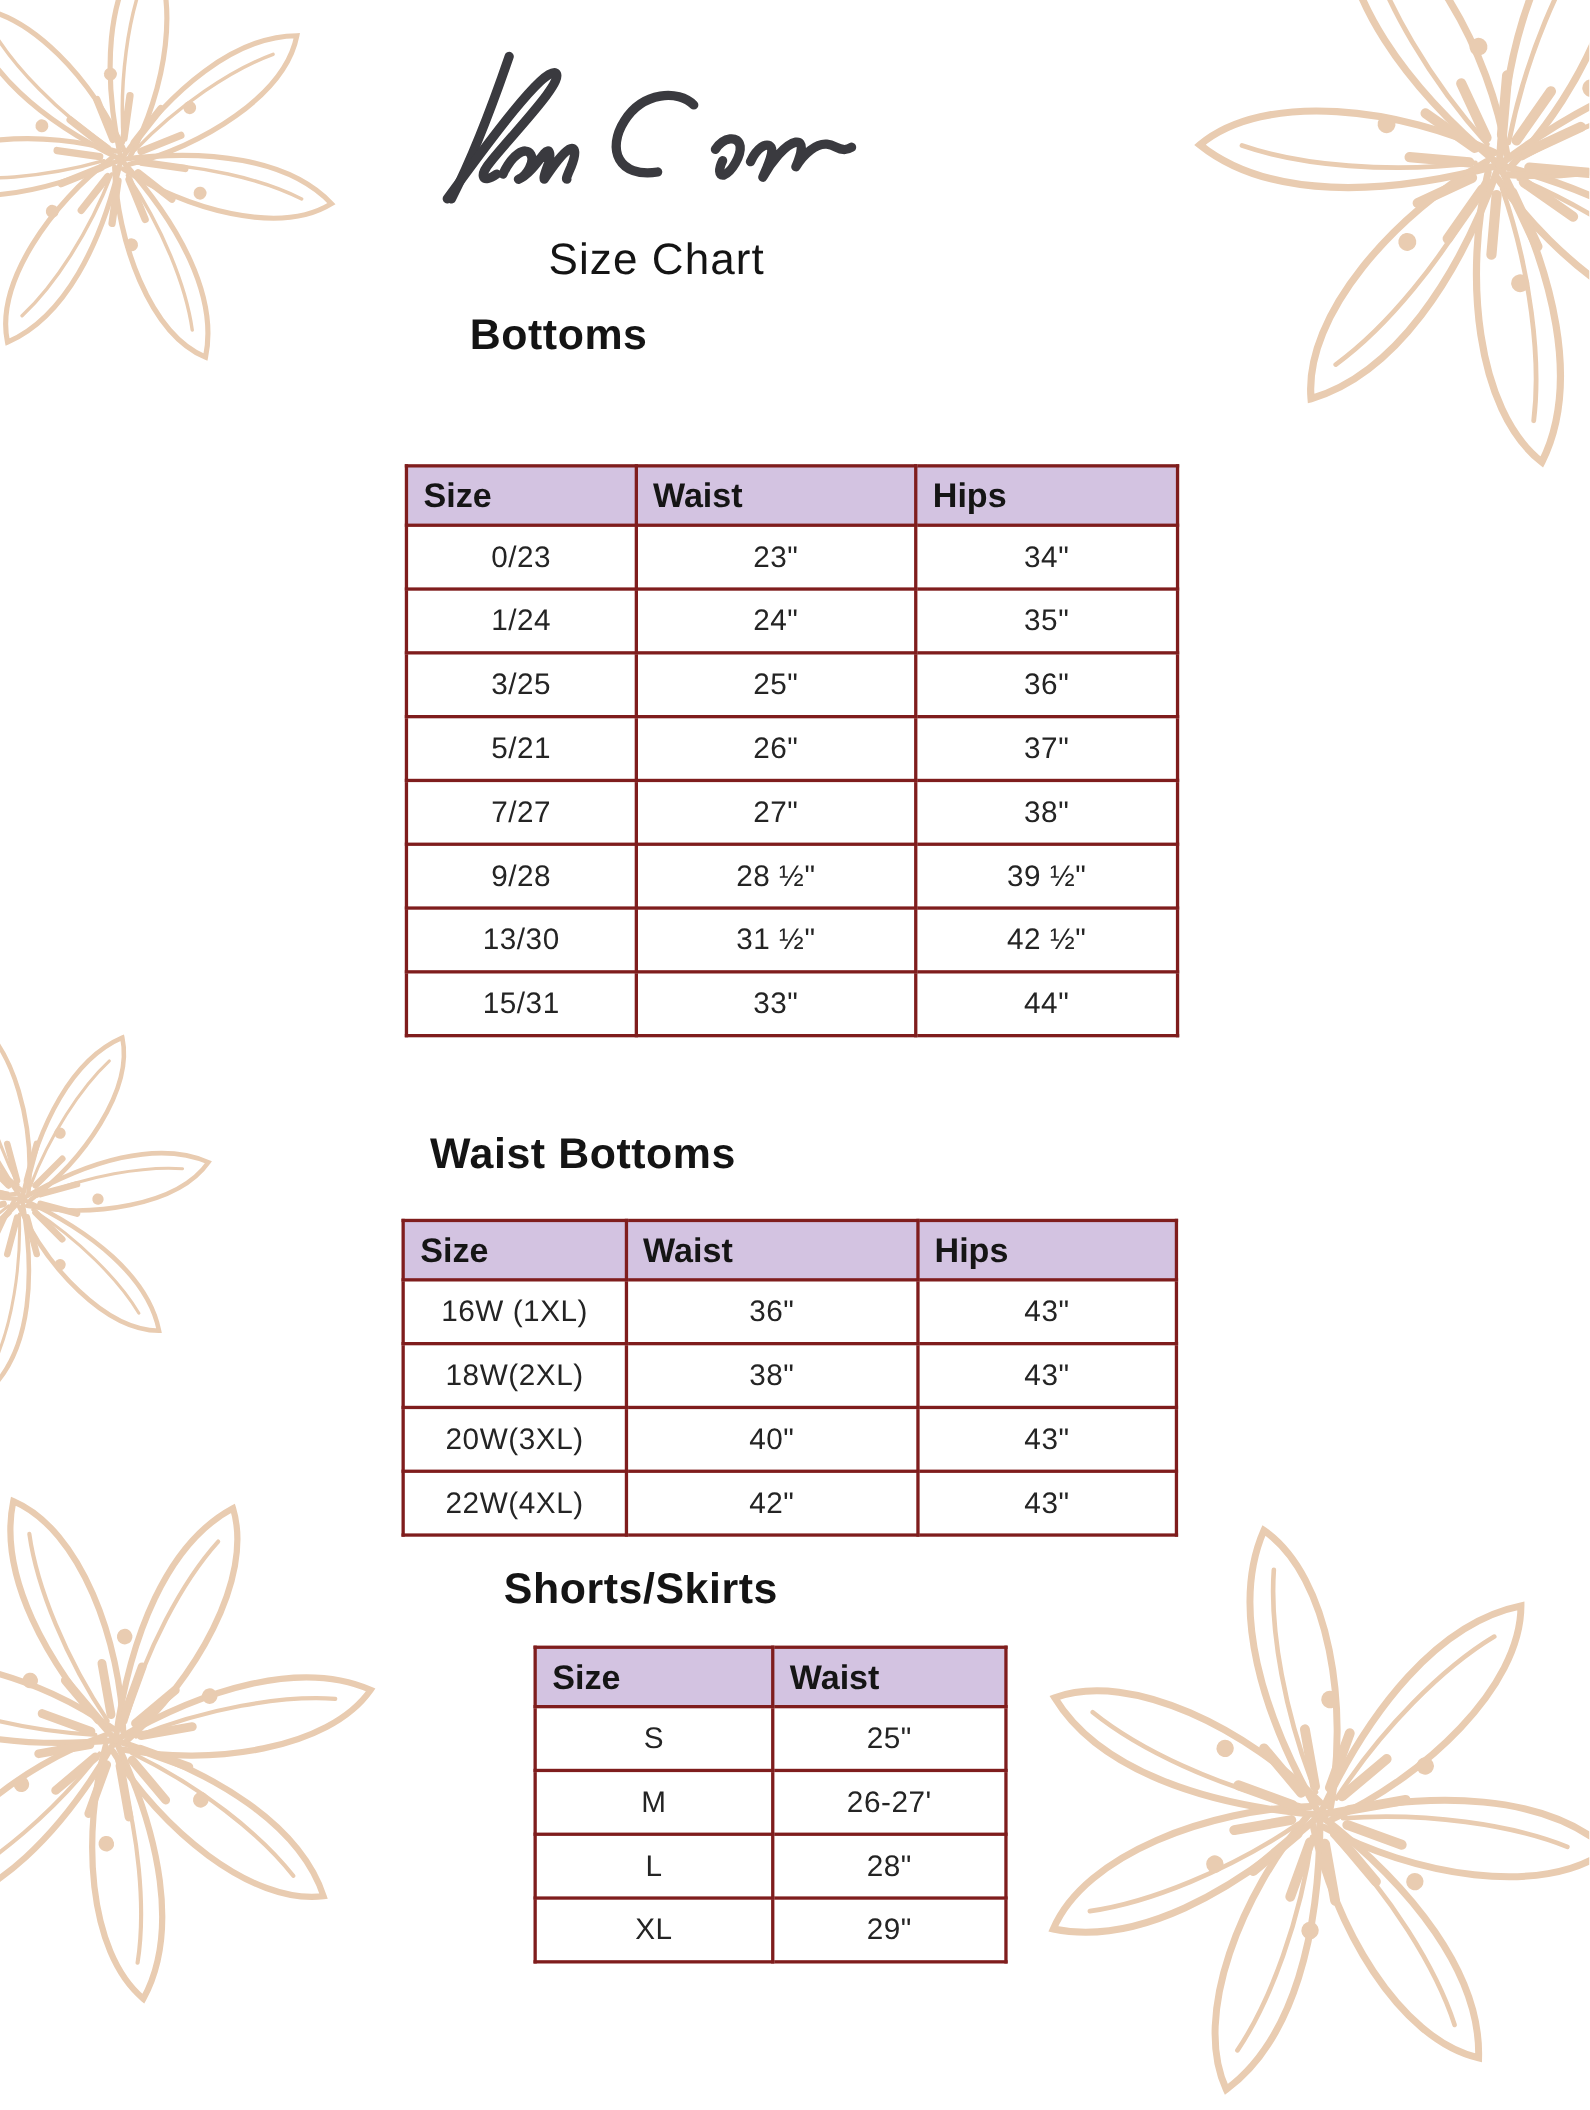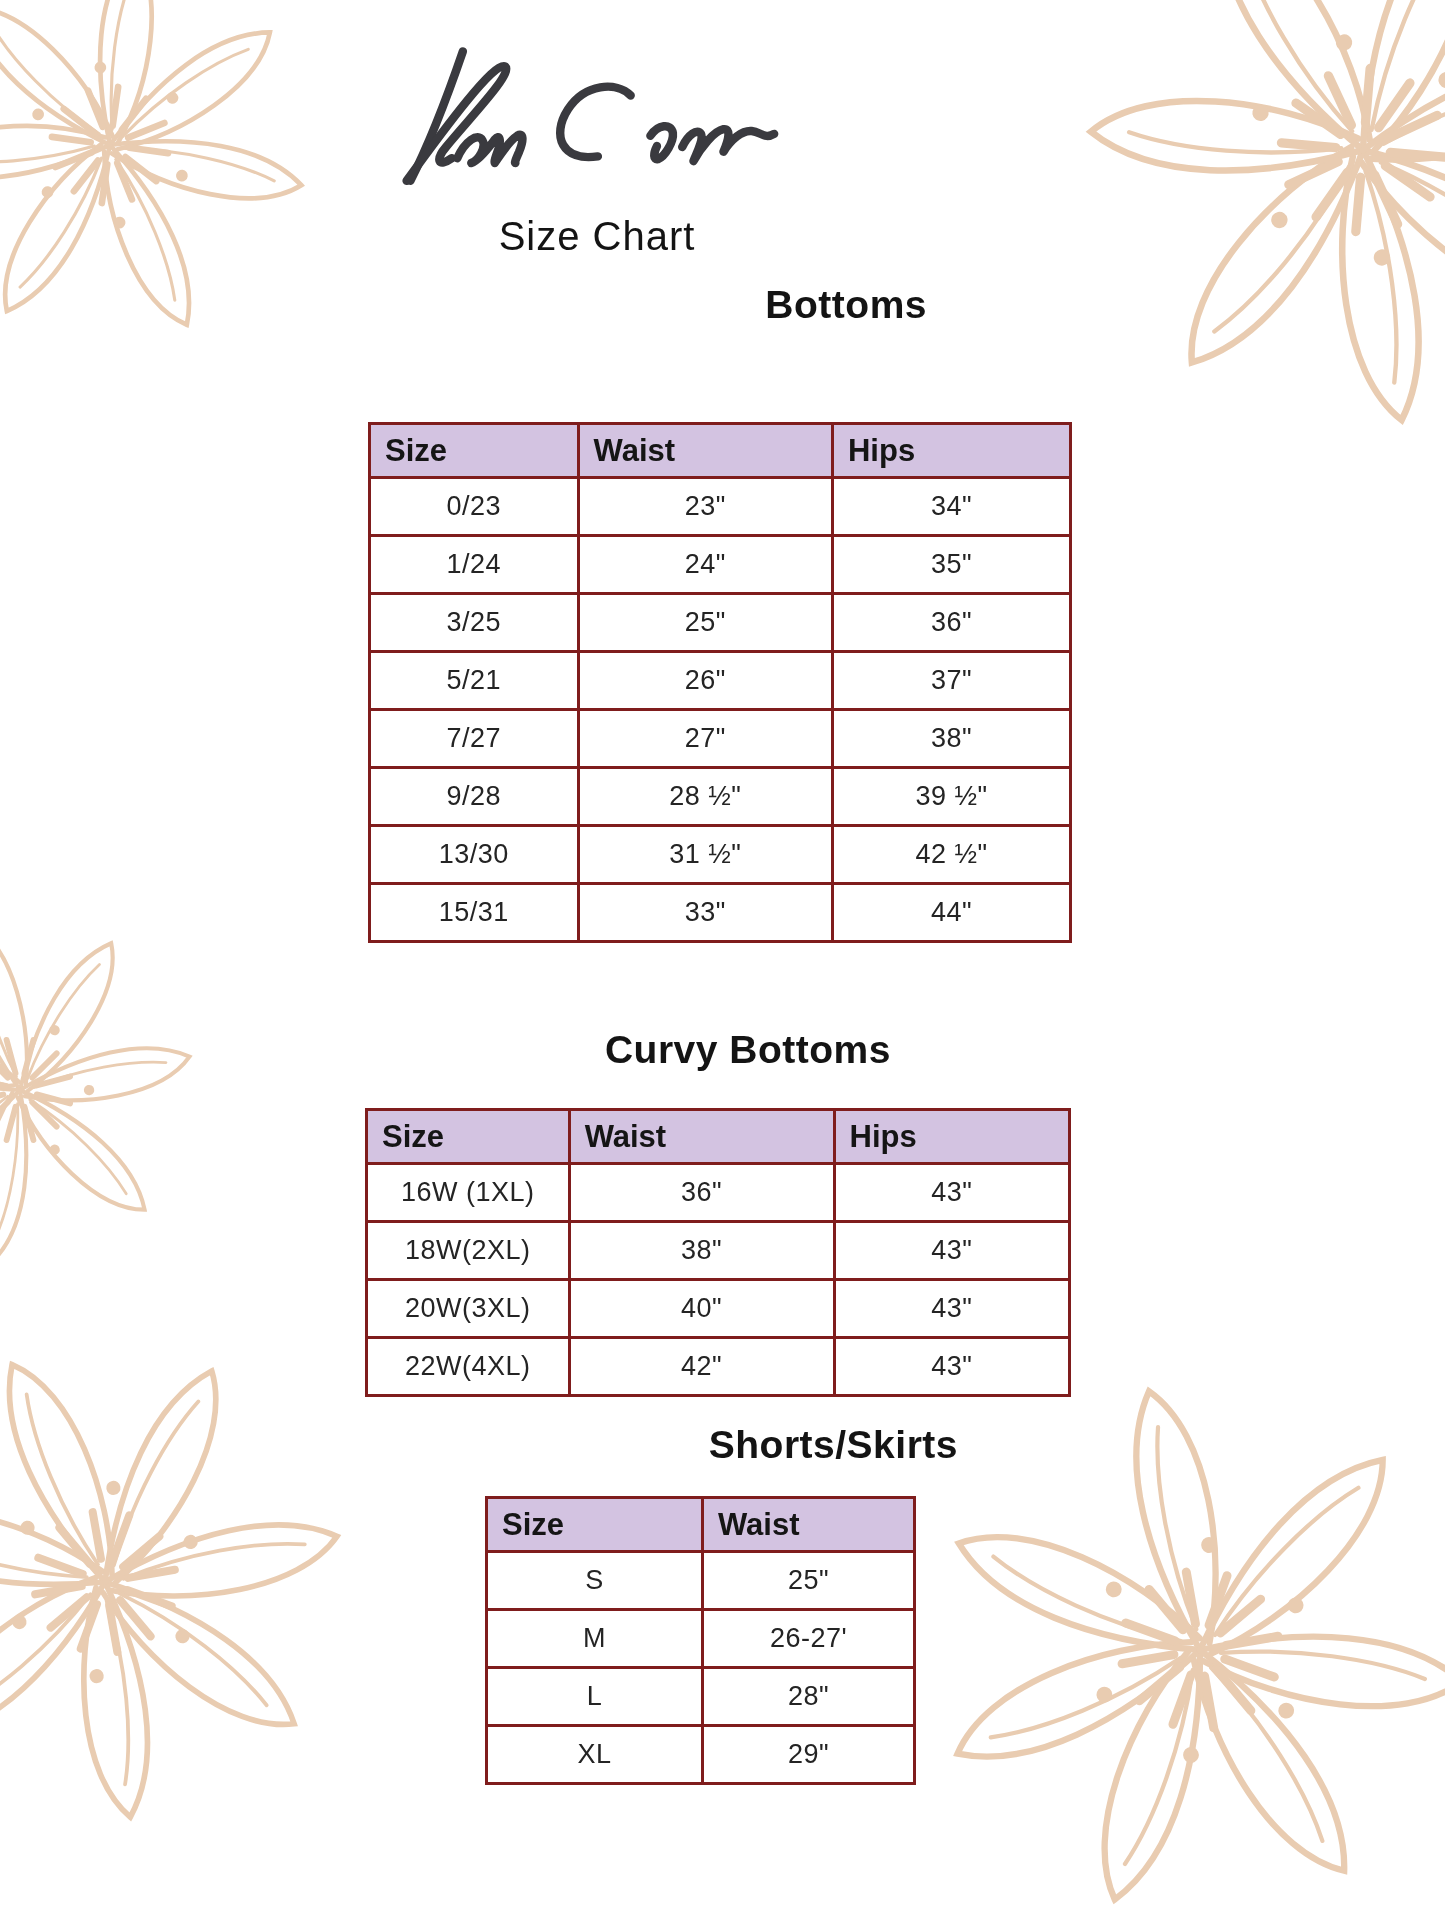--- a/index.html
+++ b/index.html
@@ -22,21 +22,21 @@
   .sr-only{position:absolute;width:1px;height:1px;overflow:hidden;clip:rect(0 0 0 0);}
 
   .size-chart-title{
     position:absolute;left:347px;top:214px;width:500px;
     text-align:center;
     font-size:40px;font-weight:400;letter-spacing:1px;color:#141414;
     background:#ffffff;
   }
 
   .section-heading{
-    position:absolute;width:500px;text-align:right;
+    position:absolute;width:500px;text-align:left;
     font-size:39px;font-weight:700;letter-spacing:0.5px;color:#141414;
   }
   #heading-0{left:427px;top:283px;}
   #heading-1{left:391px;top:1028px;}
   #heading-2{left:458px;top:1423px;}
 
   table.size-table{
     position:absolute;border-collapse:collapse;table-layout:fixed;
     background:#ffffff;
   }
@@ -218,21 +218,21 @@
           <td>42 ½"</td>
         </tr>
         <tr>
           <td>15/31</td>
           <td>33"</td>
           <td>44"</td>
         </tr>
       </tbody>
     </table>
 
-  <div class="section-heading" id="heading-1">Curvy Bottoms</div>
+  <div class="section-heading" id="heading-1">Waist Bottoms</div>
   <table class="size-table" id="table-1">
       <thead>
         <tr>
           <th>Size</th>
           <th>Waist</th>
           <th>Hips</th>
         </tr>
       </thead>
       <tbody>
         <tr>

